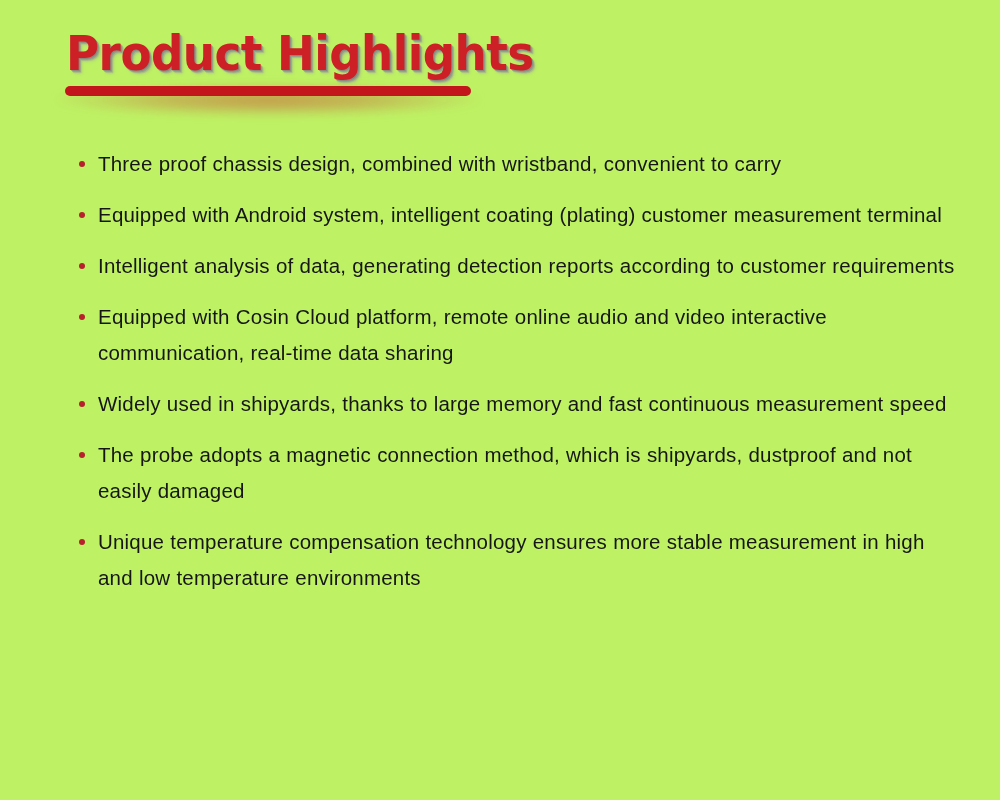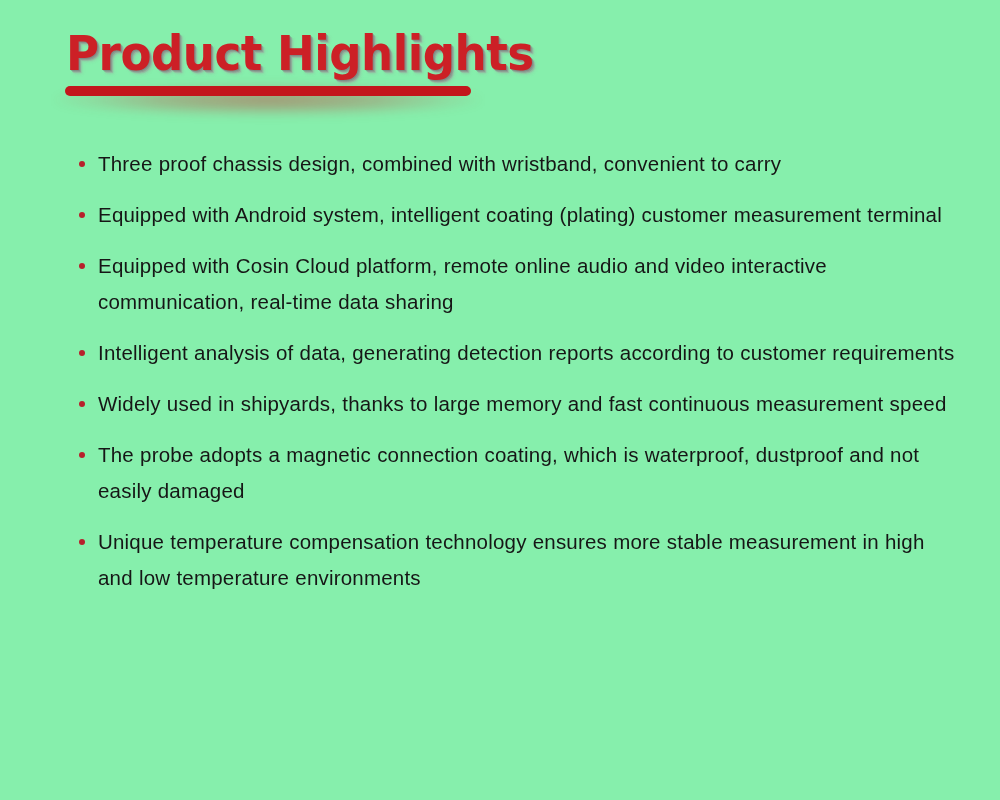--- a/index.html
+++ b/index.html
@@ -13,21 +13,21 @@
     height: 800px;
     position: relative;
     overflow: hidden;
     font-family: "Liberation Sans", sans-serif;
     -webkit-font-smoothing: antialiased;
   }
 
   .slide {
     position: absolute;
     inset: 0;
-    background: #86efac;
+    background: #bef264;
   }
 
   
   .title-block {
     position: absolute;
     left: 54px;
     top: 22px;
     width: 480px;
     height: 90px;
   }
@@ -130,33 +130,33 @@
     <li class="bullet-item">
       <span class="bullet-dot"></span>
       <span class="bullet-text">Three proof chassis design, combined with wristband, convenient to carry</span>
     </li>
     <li class="bullet-item">
       <span class="bullet-dot"></span>
       <span class="bullet-text">Equipped with Android system, intelligent coating (plating) customer measurement terminal</span>
     </li>
     <li class="bullet-item">
       <span class="bullet-dot"></span>
-      <span class="bullet-text">Equipped with Cosin Cloud platform, remote online audio and video interactive communication, real-time data sharing</span>
+      <span class="bullet-text">Intelligent analysis of data, generating detection reports according to customer requirements</span>
     </li>
     <li class="bullet-item">
       <span class="bullet-dot"></span>
-      <span class="bullet-text">Intelligent analysis of data, generating detection reports according to customer requirements</span>
+      <span class="bullet-text">Equipped with Cosin Cloud platform, remote online audio and video interactive communication, real-time data sharing</span>
     </li>
     <li class="bullet-item">
       <span class="bullet-dot"></span>
       <span class="bullet-text">Widely used in shipyards, thanks to large memory and fast continuous measurement speed</span>
     </li>
     <li class="bullet-item">
       <span class="bullet-dot"></span>
-      <span class="bullet-text">The probe adopts a magnetic connection coating, which is waterproof, dustproof and not easily damaged</span>
+      <span class="bullet-text">The probe adopts a magnetic connection method, which is shipyards, dustproof and not easily damaged</span>
     </li>
     <li class="bullet-item">
       <span class="bullet-dot"></span>
       <span class="bullet-text">Unique temperature compensation technology ensures more stable measurement in high and low temperature environments</span>
     </li>
   </ul>
 
 </div>
 
 </body></html>

